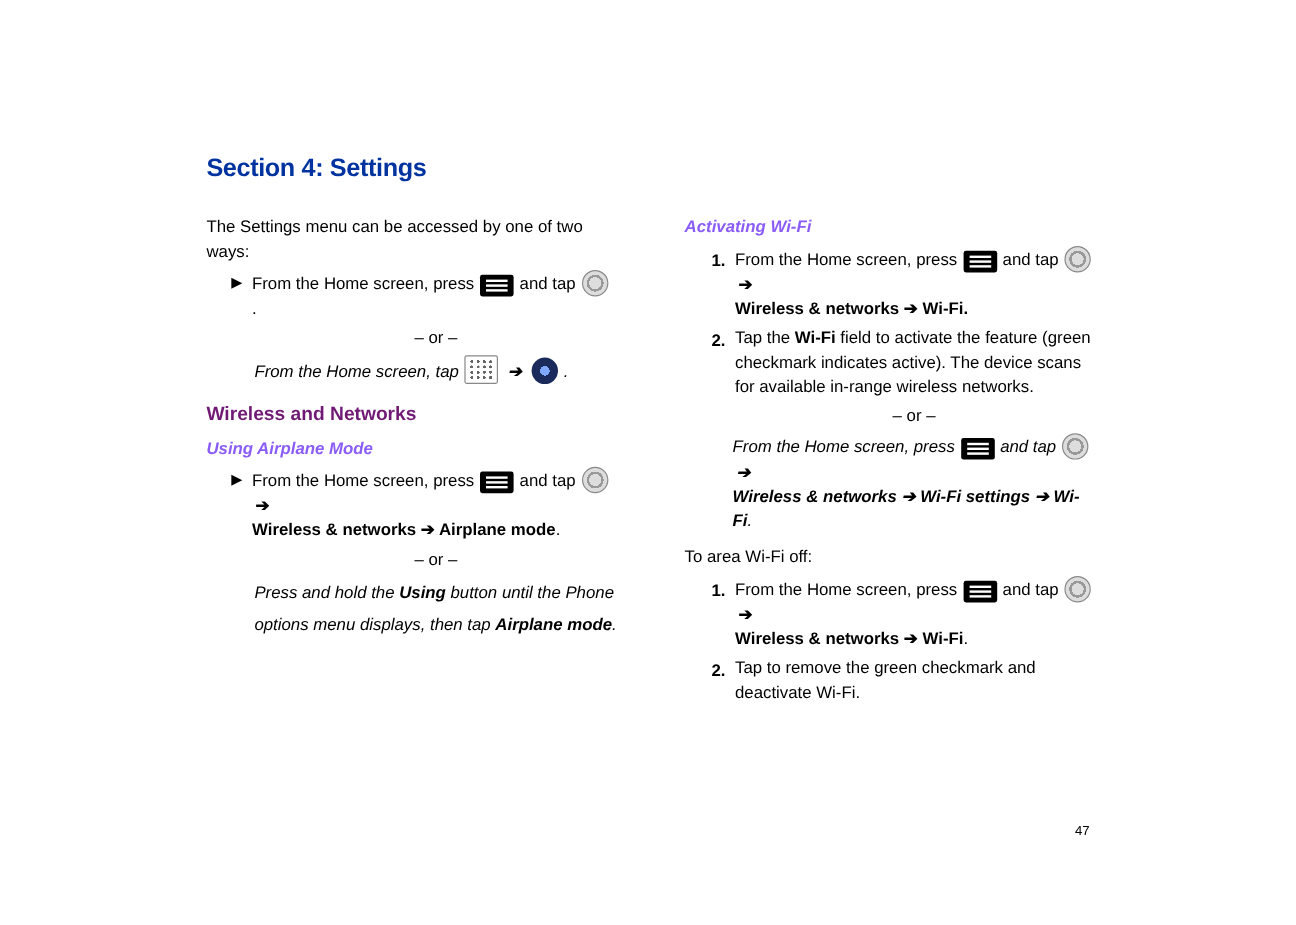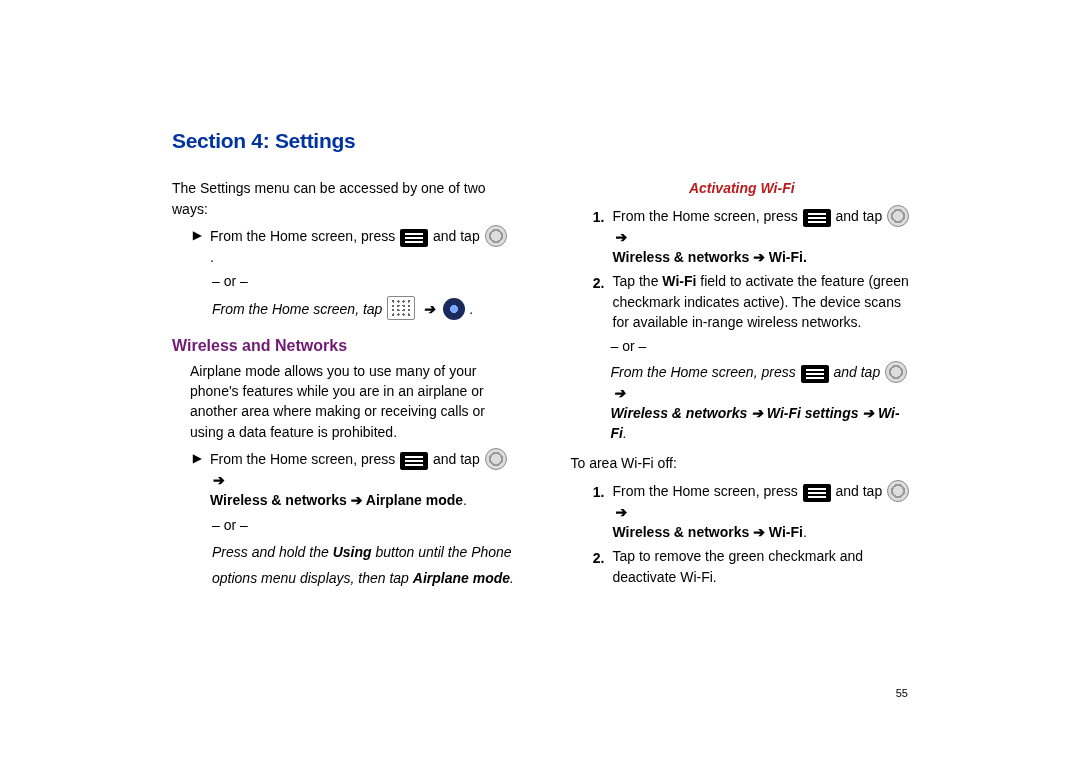--- a/index.html
+++ b/index.html
@@ -34,27 +34,26 @@
     flex: 1 1 0;
   }
   .h2-red {
     color: #701a75;
     font-weight: 700;
     font-size: 16px;
     font-family: Arial, Helvetica, sans-serif;
     margin: 14px 0 4px 0;
   }
   .h3-blue {
-    color: #b91c1c;
+    color: #8b5cf6;
     font-weight: 700;
     font-style: italic;
     font-size: 14px;
     font-family: Arial, Helvetica, sans-serif;
     margin: 6px 0 6px 0;
-    text-align: center;
   }
   p { margin: 0 0 6px 0; }
   .indent { margin-left: 18px; }
   .li {
     display: flex;
     align-items: flex-start;
     gap: 8px;
     margin: 4px 0 4px 18px;
   }
   .li .marker {
@@ -67,20 +66,21 @@
   .li.num .marker {
     width: 16px;
     font-weight: 700;
     font-size: 14px;
   }
   .li .body {
     flex: 1 1 auto;
   }
   .or {
     margin: 4px 0 4px 40px;
+    text-align: center;
   }
   .cont {
     margin: 4px 0 4px 40px;
     font-style: italic;
   }
   .note-box {
     border: 1px solid #000;
     padding: 4px 8px;
     margin: 10px 0 14px 0;
     font-size: 12.5px;
@@ -186,22 +186,22 @@
 
       <p class="cont">
         <span>From the Home screen, tap </span>
         <span class="ico ico-grid"></span>
         <span class="arr">➔</span>
         <span class="ico ico-settings"></span>
         <span> .</span>
       </p>
 
       <h2 class="h2-red">Wireless and Networks</h2>
-
-      <p class="indent">Airplane mode allows you to use many of your phone's features while you are in an airplane or another area where making or receiving calls or using a data feature is prohibited.</p>
+      <h3 class="h3-blue">Using Airplane Mode</h3>
+
 
 
       <div class="li">
         <span class="marker">▶</span>
         <span class="body">
           <span>From the Home screen, press </span>
           <span class="ico ico-menu"></span>
           <span> and tap </span>
           <span class="ico ico-gear"></span>
           <span class="arr">➔</span>
@@ -270,14 +270,14 @@
       </div>
 
       <div class="li num">
         <span class="marker">2.</span>
         <span class="body">Tap to remove the green checkmark and deactivate Wi-Fi.</span>
       </div>
 
     </div>
   </div>
 
-  <div class="pgnum">55</div>
+  <div class="pgnum">47</div>
 </div>
 
 </body></html>

